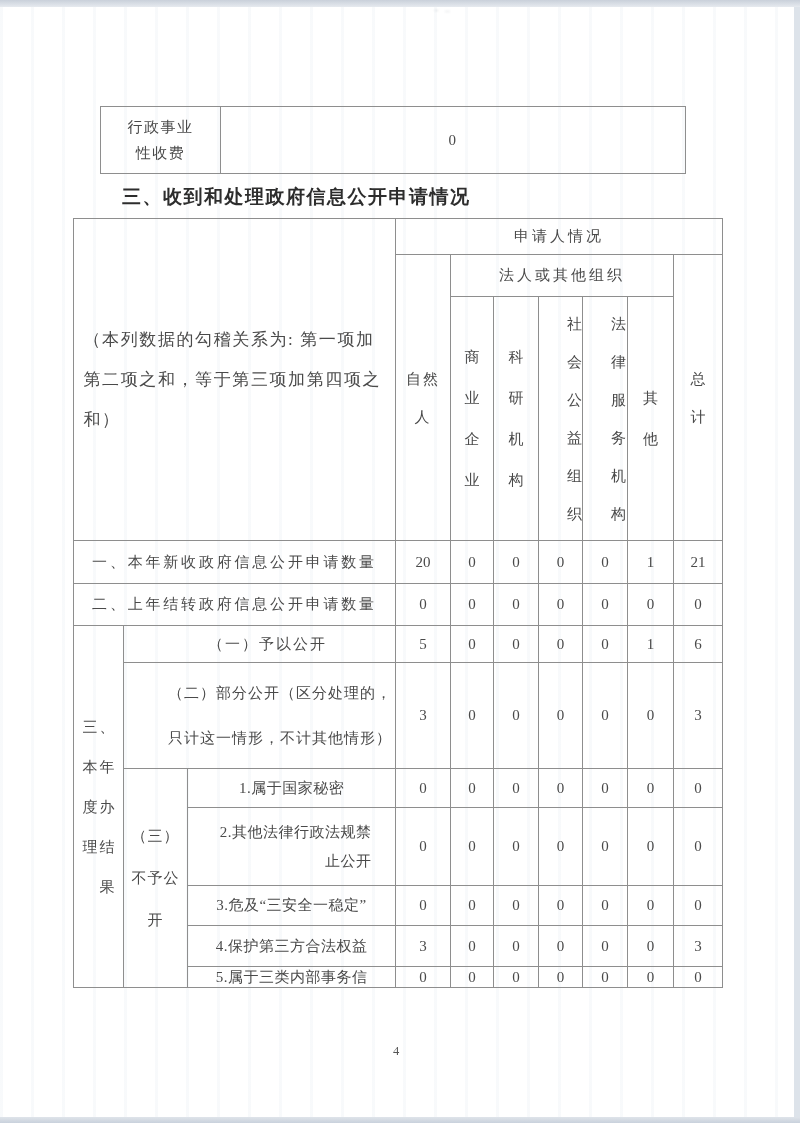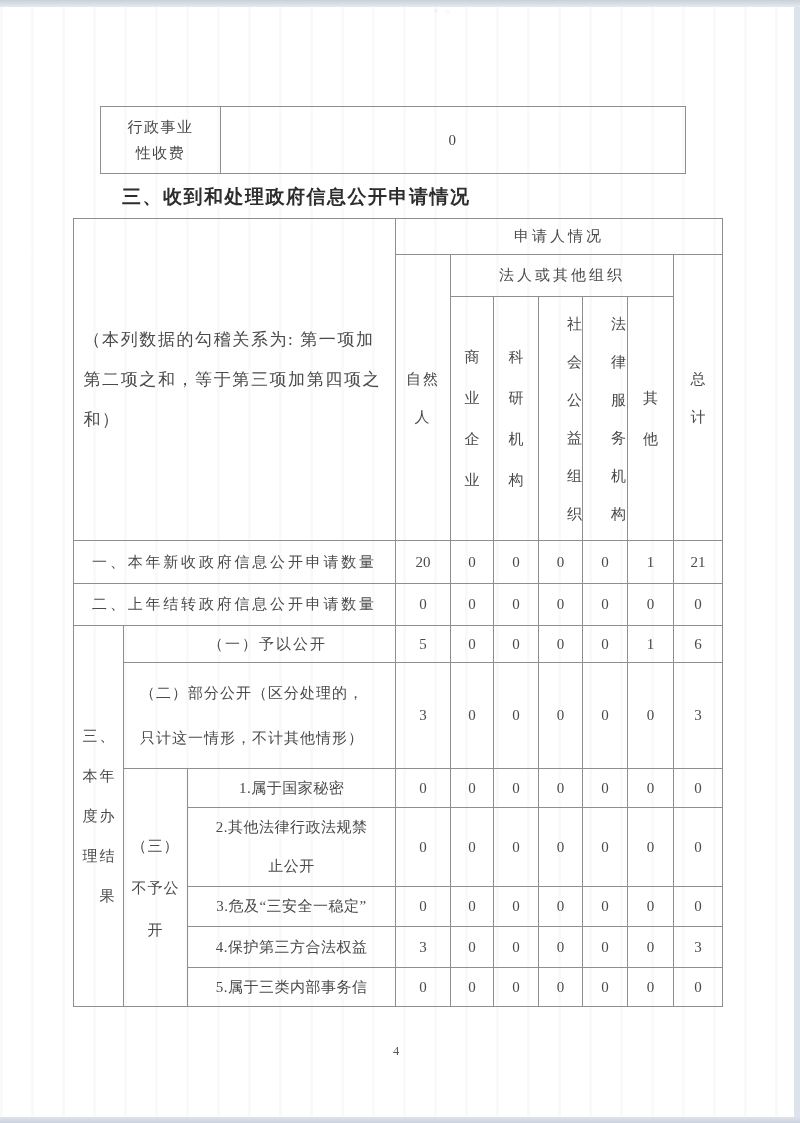--- a/index.html
+++ b/index.html
@@ -39,22 +39,22 @@
   .main-tbl td{border:1px solid #8e8e8e;vertical-align:middle;text-align:center;
     font-size:15px;color:#4a4a4a;padding:0;overflow:hidden;}
   .num{font-size:14.5px;letter-spacing:0;color:#3f3f3f;}
   .hdr{letter-spacing:3px;}
   .note-cell{text-align:left;padding:0 10px;}
   .note-cell .wrap{display:inline-block;width:302px;line-height:40px;letter-spacing:1.6px;font-size:17px;text-align:left;}
   .rowlbl{text-align:left;padding-left:11px;letter-spacing:2.8px;}
   .sublbl{text-align:left;padding-left:5px;letter-spacing:0.5px;}
   .grplbl .wrap{display:inline-block;width:36px;line-height:40px;letter-spacing:2px;text-align:right;}
   .denylbl .wrap{display:inline-block;width:52px;line-height:42px;letter-spacing:1px;text-align:center;}
-  .partial .wrap{display:inline-block;width:232px;line-height:45px;letter-spacing:1px;text-align:left;}
-  .prohib .wrap{display:inline-block;width:160px;line-height:39px;letter-spacing:0.5px;text-align:center;}
+  .partial .wrap{display:inline-block;width:232px;line-height:45px;letter-spacing:1px;text-align:left;margin-left:28px;}
+  .prohib .wrap{display:inline-block;width:160px;line-height:29px;letter-spacing:0.5px;text-align:right;}
   .vone .wrap{display:inline-block;width:17px;line-height:41px;}
   .vone6 .wrap{display:inline-block;width:17px;line-height:38px;margin-left:27px;}
   .vnat .wrap{display:inline-block;width:34px;line-height:38px;letter-spacing:2px;}
   .vtot .wrap{display:inline-block;width:17px;line-height:38px;}
 
   .page-number{position:absolute;left:386px;top:1044px;width:20px;text-align:center;
     font-size:12.5px;color:#555;}
 </style>
 </head>
 <body>
@@ -180,21 +180,21 @@
   <tr style="height:41px">
     <td class="sublbl">4.保护第三方合法权益</td>
     <td class="num">3</td>
     <td class="num">0</td>
     <td class="num">0</td>
     <td class="num">0</td>
     <td class="num">0</td>
     <td class="num">0</td>
     <td class="num">3</td>
   </tr>
-  <tr style="height:39px">
+  <tr style="height:21px">
     <td class="sublbl">5.属于三类内部事务信</td>
     <td class="num">0</td>
     <td class="num">0</td>
     <td class="num">0</td>
     <td class="num">0</td>
     <td class="num">0</td>
     <td class="num">0</td>
     <td class="num">0</td>
   </tr>
 </tbody>

